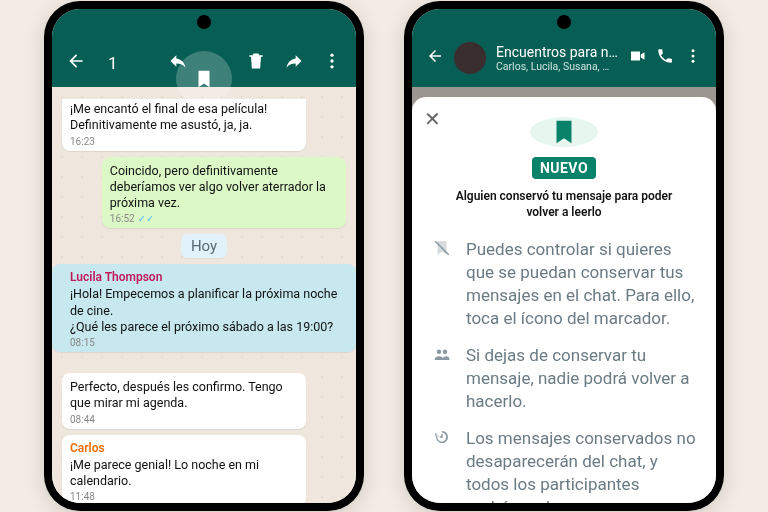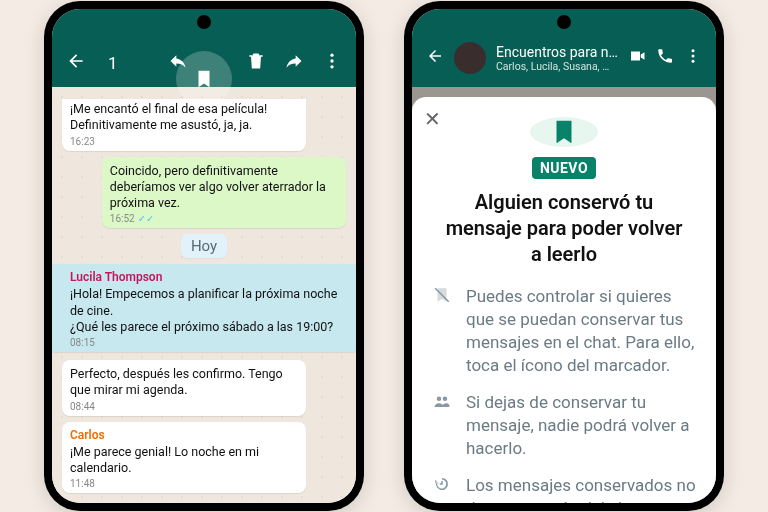--- a/index.html
+++ b/index.html
@@ -175,21 +175,21 @@
     margin-top: 10px;
     background: #09826a;
     color: #fff;
     font-size: 14px;
     font-weight: 700;
     padding: 3px 8px;
     border-radius: 4px;
     letter-spacing: 0.5px;
   }
   .sheet h2 {
-    font-size: 20px;
+    font-size: 12px;
     font-weight: 600;
     color: #111;
     text-align: center;
     margin-top: 10px;
     line-height: 1.3;
     padding: 0 10px;
   }
   .info-list { margin-top: 18px; width: 100%; }
   .info-row {
     display: flex;
@@ -241,21 +241,21 @@
       <div class="bubble cut-top">
         <div class="text">¡Me encantó el final de esa película! Definitivamente me asustó, ja, ja.</div>
         <div class="time">16:23</div>
       </div>
       <div class="bubble out">
         <div class="text">Coincido, pero definitivamente deberíamos ver algo volver aterrador la próxima vez.</div>
         <div class="time"><span>16:52</span><span class="ticks">✓✓</span></div>
       </div>
       <div class="date-chip">Hoy</div>
 
-      <div class="bubble" style="background:#c7e8ef;max-width:none;margin:0 -10px 8px -10px;border-radius:3px;padding:6px 18px 4px 18px;">
+      <div class="bubble" style="background:#c7e8ef;max-width:none;margin:0 -10px 21px -10px;border-radius:8px;padding:6px 18px 4px 18px;">
         <div class="sender" style="color:#c2185b">Lucila Thompson</div>
         <div class="text">¡Hola! Empecemos a planificar la próxima noche de cine.<br>¿Qué les parece el próximo sábado a las 19:00?</div>
         <div class="time">08:15</div>
       </div>
 
       <div class="bubble">
         <div class="text">Perfecto, después les confirmo. Tengo que mirar mi agenda.</div>
         <div class="time">08:44</div>
       </div>
 

